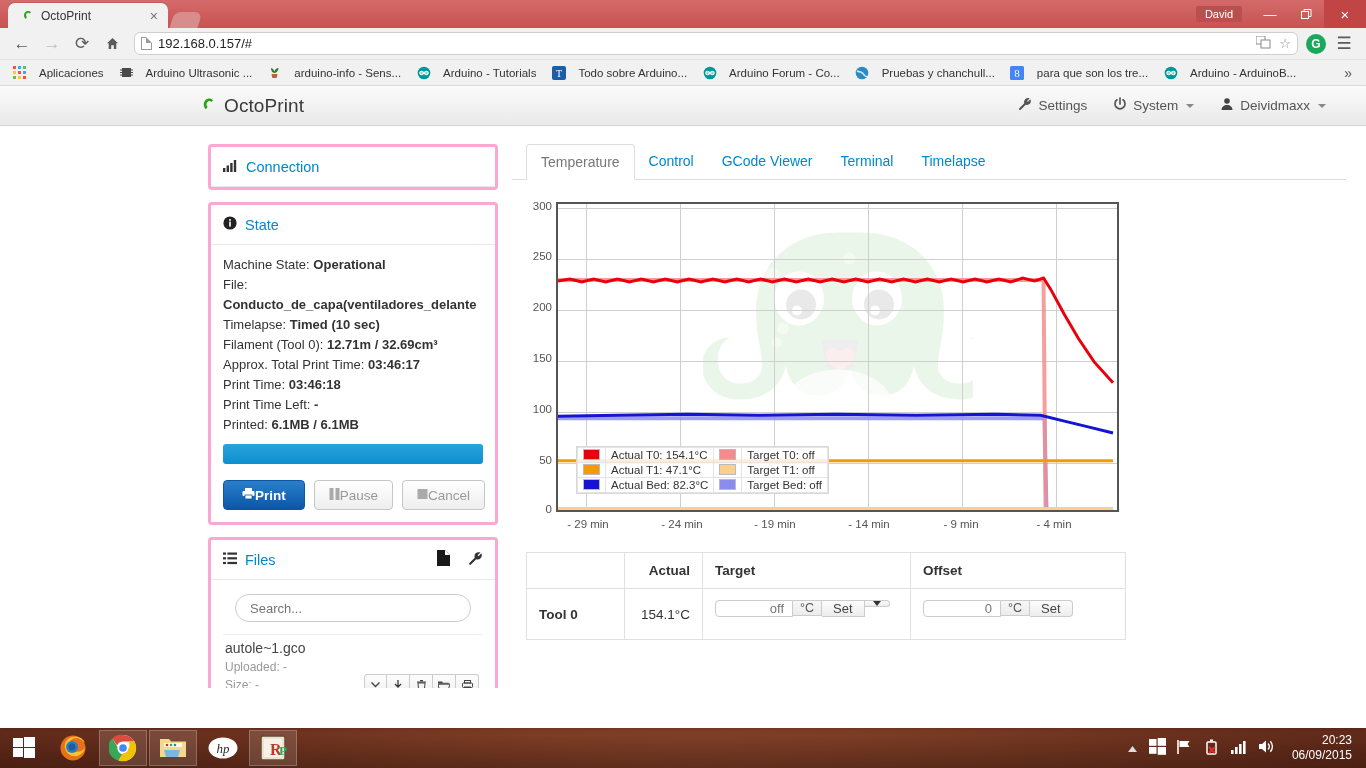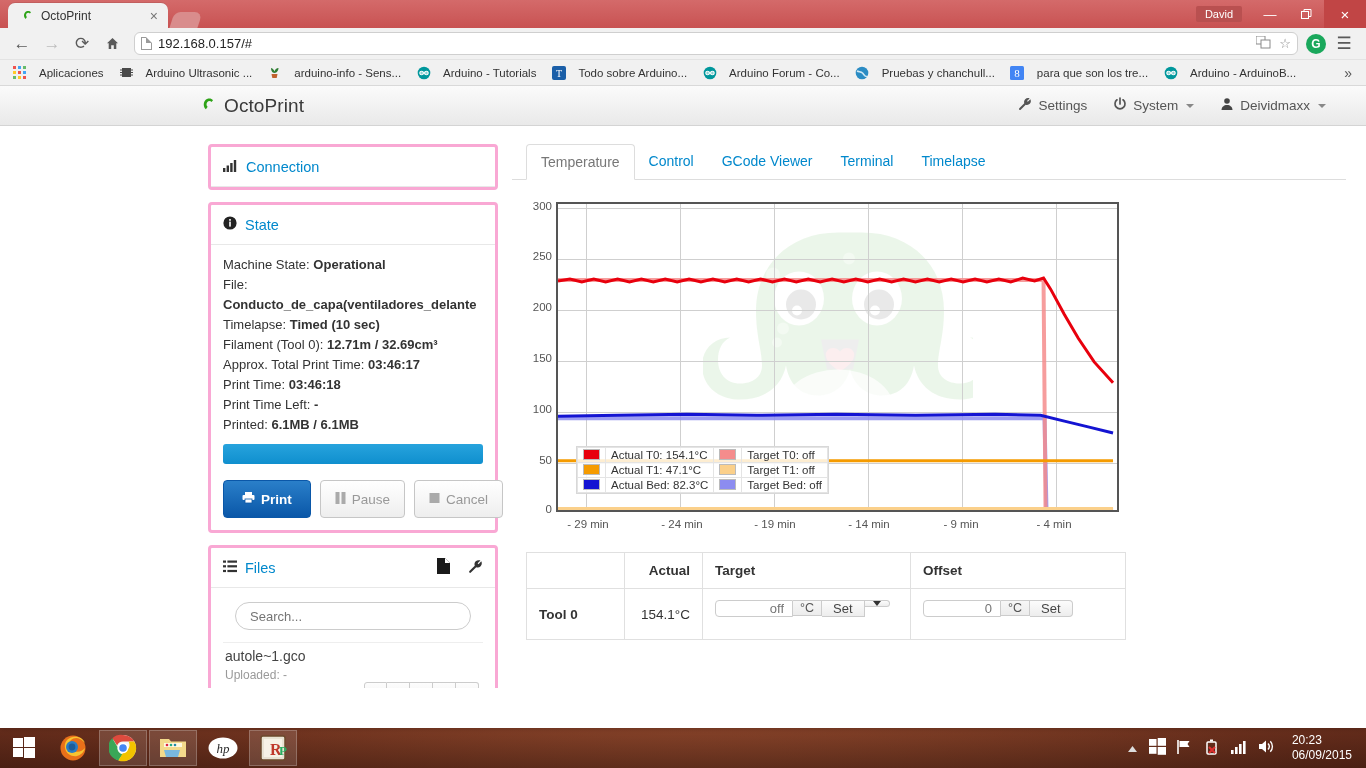--- a/index.html
+++ b/index.html
@@ -113,21 +113,21 @@
   .panel-body{ padding:10px 12px 12px 12px; }
 
   .state-line{ font-size:13px; color:#333; line-height:20px; white-space:nowrap;}
   .state-line b{ font-weight:bold; }
   .progress{
     height:20px; background:#1a9ad7; border-radius:3px; margin-top:9px;
     background:linear-gradient(#27a3dd,#0f8fce);
   }
   .btnrow{ display:flex; gap:9px; margin-top:16px; }
   .btn{
-    height:38px; display:flex; align-items:center; justify-content:center; gap:6px;
+    height:30px; display:flex; align-items:center; justify-content:center; gap:0;
     border-radius:4px; font-size:13.5px; padding:0 14px; border:1px solid #c6c6c6;
     background:linear-gradient(#fff,#eee); color:#999;
   }
   .btn.primary{ background:linear-gradient(#2a7fc9,#0a57a8); border-color:#0a57a8; color:#fff;
                 padding:0 18px; font-weight:bold;}
 
   .searchbox{
     width:236px; height:28px; margin:4px auto 12px auto; display:block;
     border:1px solid #ccc; border-radius:14px; padding:0 14px; font-size:13px; color:#999;
     font-family:"Liberation Sans",sans-serif; background:#fff;
@@ -200,21 +200,21 @@
   
   #taskbar{
     position:absolute; left:0; bottom:0; width:1366px; height:40px;
     background:linear-gradient(rgba(90,40,25,.55), rgba(60,25,15,.75));
     display:flex; align-items:center;
   }
   .startbtn{ width:48px; height:40px; display:flex; align-items:center; justify-content:center;}
   .tbitem{ width:48px; height:36px; margin:0 1px; display:flex; align-items:center; justify-content:center;}
   .tbitem.open{ background:rgba(255,255,255,.13); border:1px solid rgba(255,255,255,.22); }
   .tray{ margin-left:auto; display:flex; align-items:center; gap:11px; padding-right:8px; color:#fff;}
-  .clock{ text-align:left; font-size:12px; color:#fff; line-height:15px; padding:0 6px;}
+  .clock{ text-align:right; font-size:12px; color:#fff; line-height:15px; padding:0 6px;}
 </style>
 </head>
 <body>
 
 <div id="desktop">
 
   <div id="browser">
 
     <div class="titlebar">
       <div class="tabstrip">

